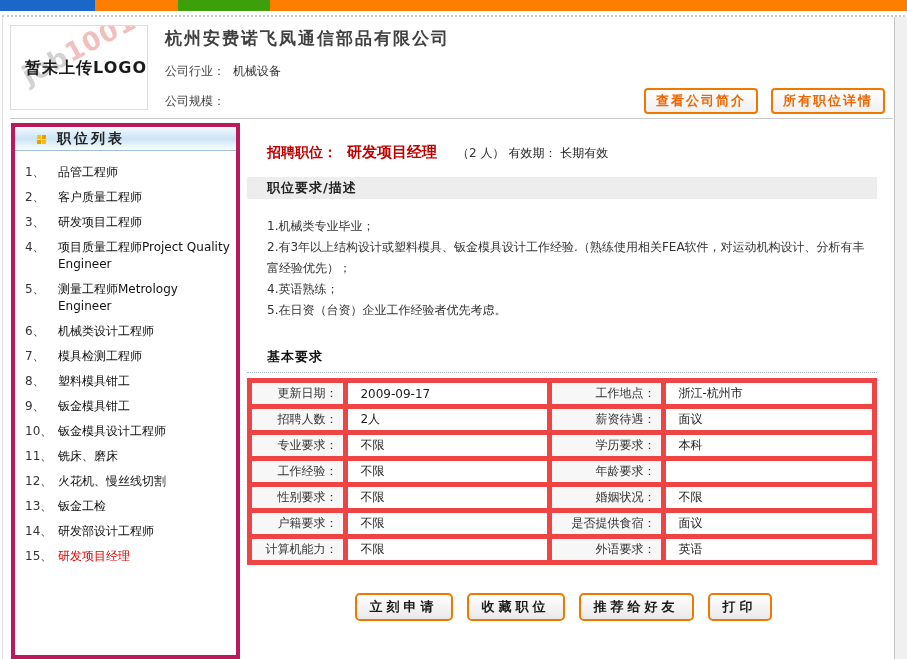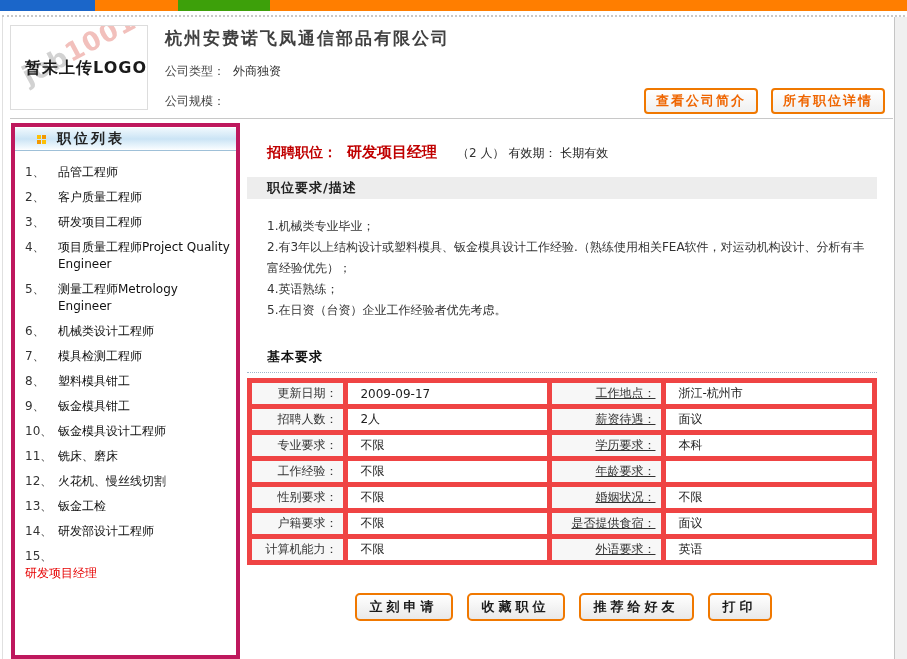--- a/index.html
+++ b/index.html
@@ -44,40 +44,40 @@
     background:linear-gradient(180deg,#f0f8fd 0%,#cbe4f5 50%,#f3fafe 92%,#ffffff 100%);
     border-bottom:1px solid #9fc0d8; border-top:1px solid #fff; }
   .squares-icon { display:inline-grid; grid-template-columns:4px 4px; grid-auto-rows:4px; gap:1px; margin-right:11px; }
   .squares-icon i { display:block; background:#f39800; }
   .squares-icon i:nth-child(1){ background:#fdc006; }
   .squares-icon i:nth-child(4){ background:#fdc006; }
   .sidebar-title { font-size:14px; font-weight:bold; color:#222; letter-spacing:3px; }
   .job-list { list-style:none; padding:13px 6px 0 10px; }
   .job-list li { display:flex; font-size:12px; line-height:17px; margin-bottom:8px; color:#111; cursor:pointer; }
   .job-list .num { width:33px; flex-shrink:0; color:#333; }
-  .job-list li.active { color:#e60000;flex-direction:column; }
+  .job-list li.active { color:#e60000; }
 
   
   .main { width:632px; margin-left:7px; padding-top:20px; }
   .job-title-line { margin-left:20px; font-size:12px; color:#222; }
   .jt-label { color:#c00000; font-weight:bold; font-size:14px; margin-right:10px; }
   .jt-name  { color:#c00000; font-weight:bold; font-size:15px; margin-right:4px; }
   .jt-count { font-size:12px; color:#333; margin-right:4px;margin-left:16px; }
   .section-bar { margin-top:15px; width:630px; background:#ededed; height:22px; line-height:22px;
     padding-left:20px; font-size:13px; font-weight:bold; color:#222; letter-spacing:1px; }
   .desc { margin:17px 10px 0 20px; width:608px; font-size:12px; color:#333; line-height:21px; }
   .basic-title { margin:27px 0 6px 20px; font-size:13px; font-weight:bold; color:#111; letter-spacing:1px; }
   .dotted-sep { width:630px; border-bottom:1px dotted #9fb6c9; margin-bottom:5px; }
   table.basic { width:630px; border-collapse:collapse; font-size:12px; color:#222; }
   table.basic td { border:5px solid #ef4444; height:26px; }
   table.basic td.lbl { background:#f7f7f7; text-align:right; padding-right:6px; color:#333; }
   table.basic td.val { text-align:left; padding-left:12px; }
   table.basic td:nth-child(1){ width:97px; }
   table.basic td:nth-child(2){ width:205px; }
-  table.basic td:nth-child(3){ width:115px;text-decoration:underline; }
+  table.basic td:nth-child(3){ width:115px; }
   table.basic td:nth-child(4){ width:212px; }
   .actions { margin-top:28px; display:flex; justify-content:center; gap:14px; }
   .btn-action { border:2px solid #f07800; border-radius:5px; background:linear-gradient(#ffffff,#e9e9e9);
     color:#1a1a1a; font-size:13px; font-weight:bold; padding:3px 13px; letter-spacing:4px; cursor:pointer;
     font-family:inherit; }
 </style>
 </head>
 <body>
 
 <div class="page">
@@ -95,21 +95,21 @@
   <div class="header">
     <div class="logo-box">
       <div class="watermark">
         <span class="wm-gray">job</span><span class="wm-pink">1001</span><span class="wm-dot">.com</span>
       </div>
       <div class="logo-text">暂未上传LOGO</div>
     </div>
     <div class="company-info">
       <h1 class="company-name">杭州安费诺飞凤通信部品有限公司</h1>
       <div id="company-fields">
-          <div class="info-row"><span class="flabel">公司类型：</span><span class="fvalue">外商独资</span></div>
+          <div class="info-row"><span class="flabel">公司行业：</span><span class="fvalue">机械设备</span></div>
           <div class="info-row"><span class="flabel">公司规模：</span><span class="fvalue"></span></div>
         </div>
     </div>
     <div class="header-buttons" id="header-buttons">
         <button class="btn-orange-text">查看公司简介</button>
         <button class="btn-orange-text">所有职位详情</button>
       </div>
   </div>
 
   <div class="divider"></div>

